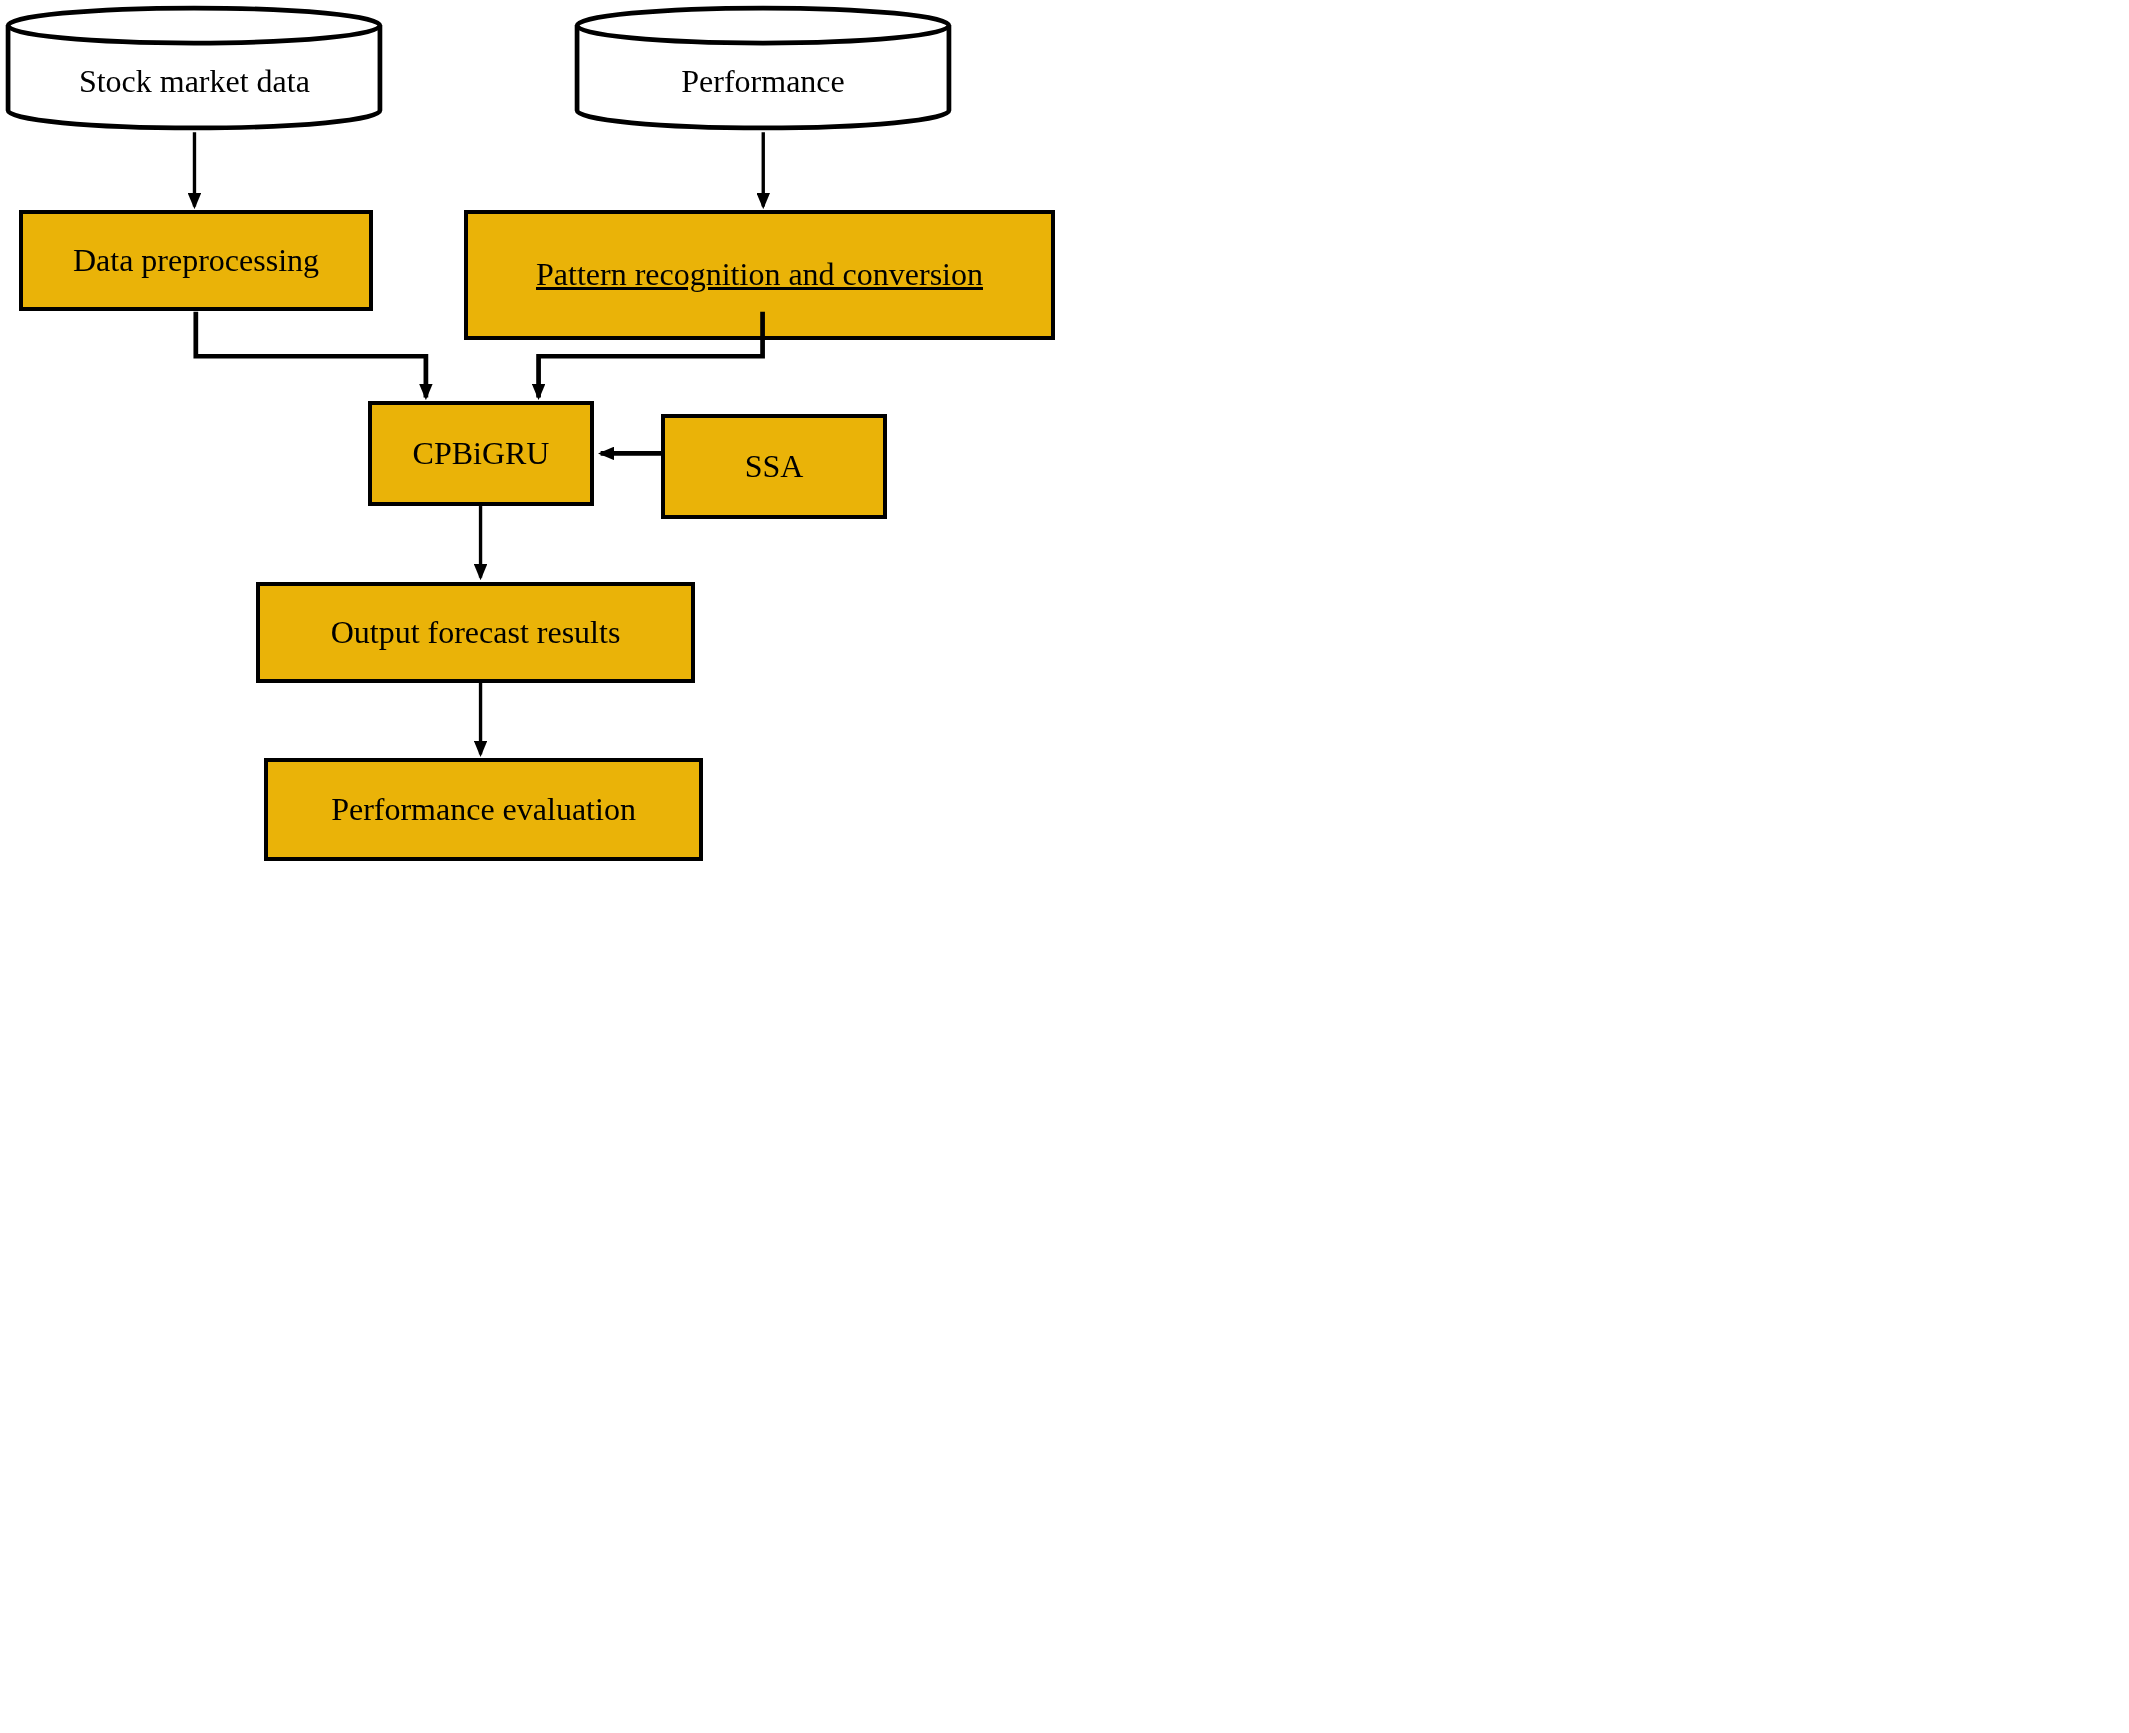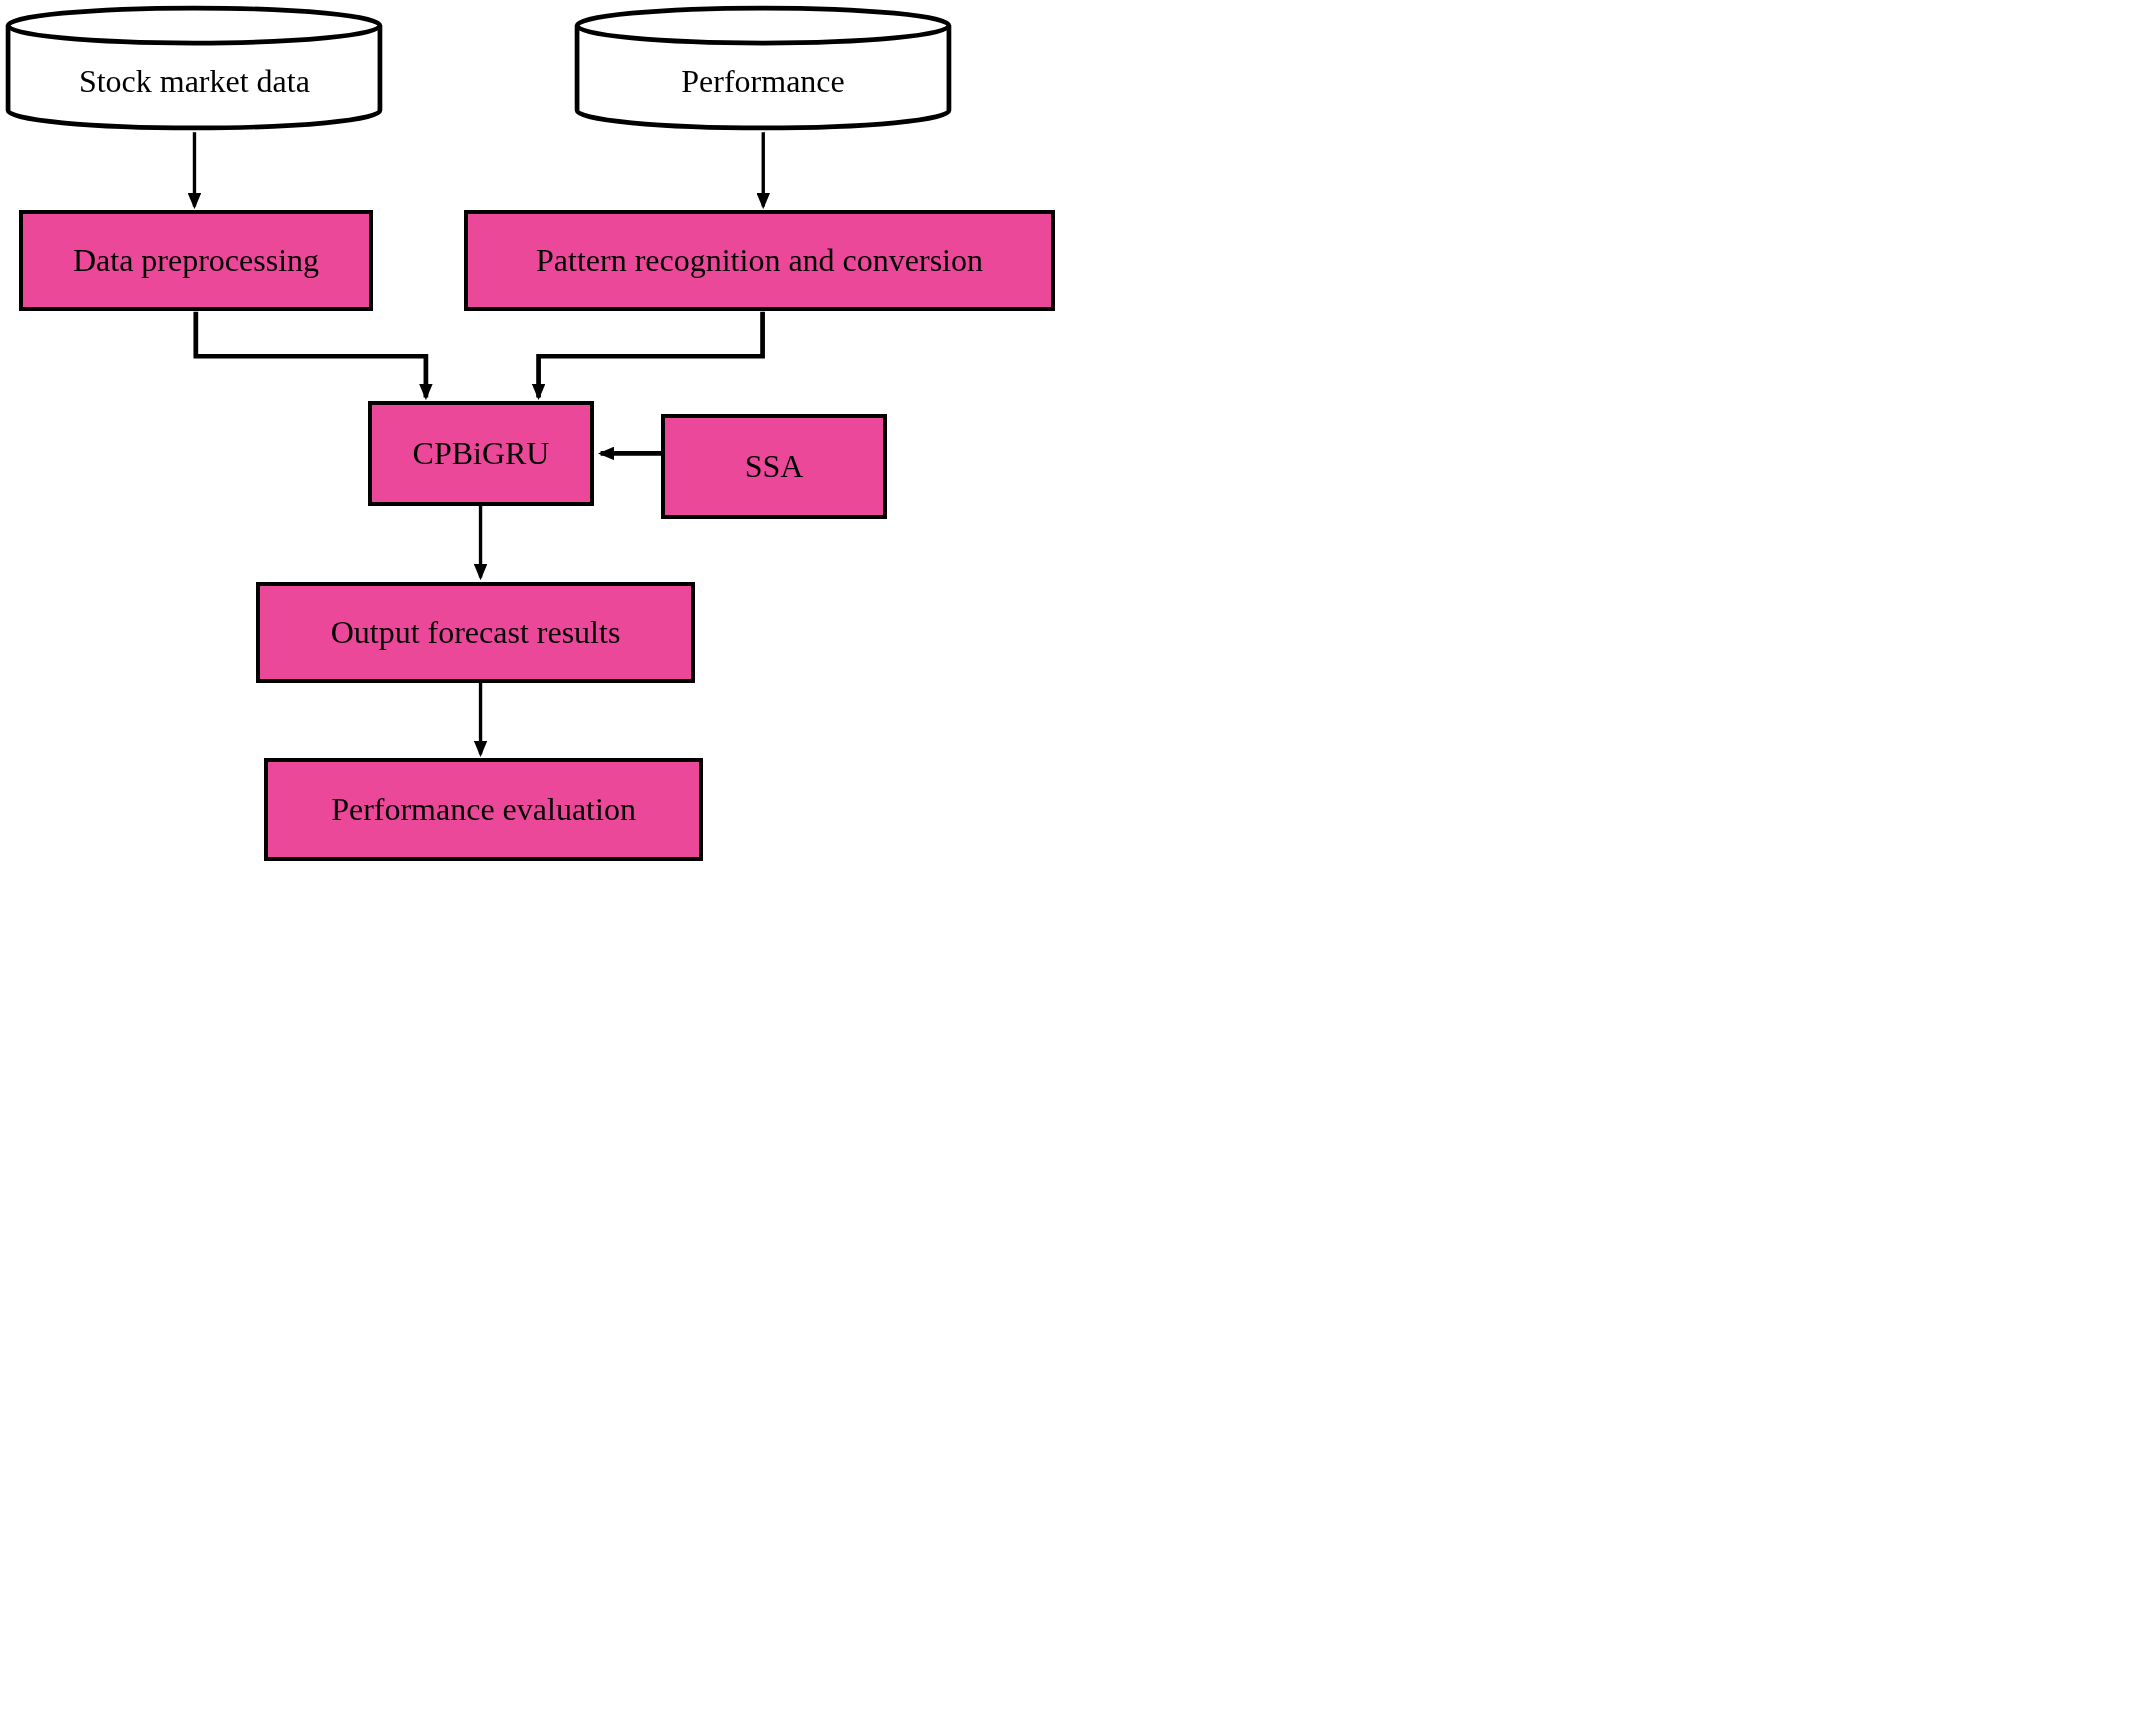--- a/index.html
+++ b/index.html
@@ -19,21 +19,21 @@
   .node {
     position: absolute;
     box-sizing: border-box;
     display: flex;
     align-items: center;
     justify-content: center;
     text-align: center;
     font-size: 32px;
     line-height: 1.1;
     color: #000000;
-    background: #ec4899;
+    background: #eab308;
   }
   .rect-node {
     border: 4.7px solid #000000;
   }
   .cyl-node {
     background: transparent;
   }
   .cyl-node svg.cyl-shape {
     position: absolute;
     left: 0;
@@ -46,21 +46,21 @@
     padding-top: 28px;
   }
   .label {
     position: relative;
     z-index: 2;
   }
   
   #node-stock   { left: 5.4px;   top: 4px;    width: 378px; height: 128px; }
   #node-candle  { left: 574px; top: 4px;    width: 378px; height: 128px; }
   #node-preproc { left: 19px;  top: 210px;  width: 354px; height: 101px; }
-  #node-pattern { left: 464px; top: 210px;  width: 591px; height: 101px; }
+  #node-pattern { left: 464px; top: 210px;  width: 591px; height: 130px; text-decoration: underline; }
   #node-cpbigru { left: 368px; top: 401px;  width: 226px; height: 105px; }
   #node-ssa     { left: 661px; top: 401px;  width: 226px; height: 105px; margin-top: 13px; }
   #node-output  { left: 256px; top: 582px;  width: 439px; height: 101px; }
   #node-perf    { left: 264px; top: 758px; width: 439px; height: 103px; }
 
   .edges-overlay {
     position: absolute;
     left: 0;
     top: 0;
     width: 1065px;

